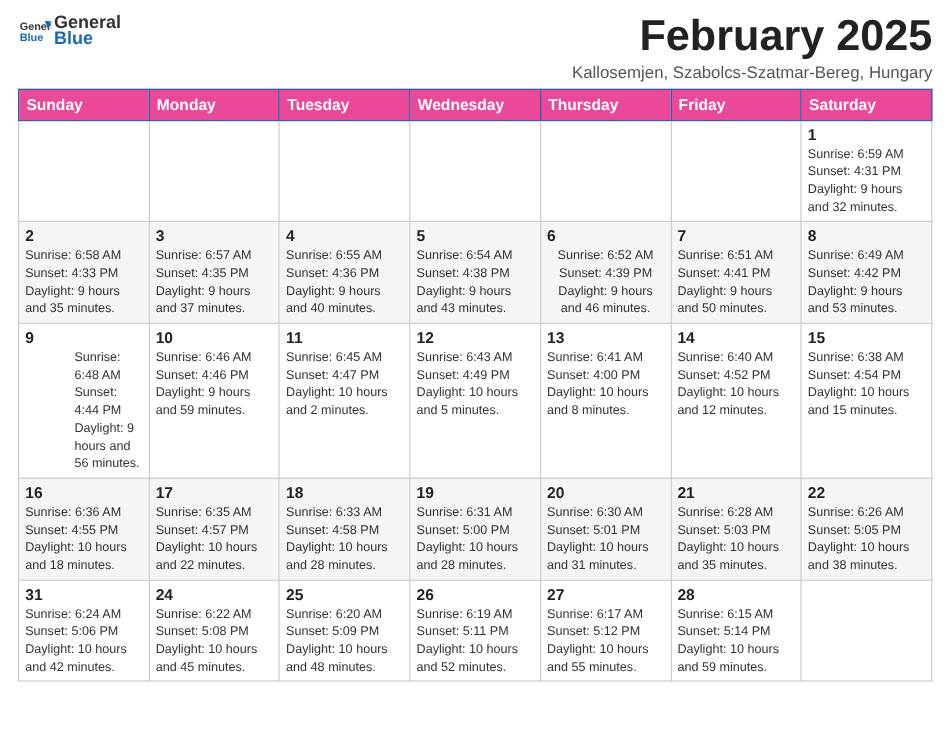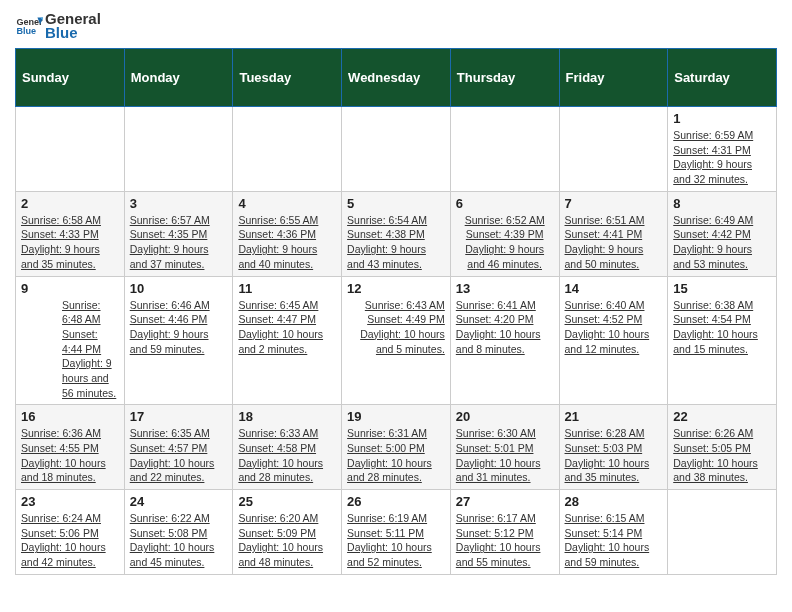--- a/index.html
+++ b/index.html
@@ -5,25 +5,25 @@
     * { box-sizing: border-box; margin: 0; padding: 0; }
     body { font-family: Arial, sans-serif; background: #fff; width: 792px; min-height: 612px; }
     .page { width: 792px; padding: 10px 15px; }
     .header { display: flex; align-items: flex-start; justify-content: space-between; margin-bottom: 6px; }
     .logo { display: flex; align-items: center; }
     .logo-icon { width: 28px; height: 28px; margin-right: 2px; }
     .title-area { text-align: right; }
     .month-title { font-size: 36px; font-weight: bold; color: #222; line-height: 1.1; }
     .location { font-size: 14px; color: #555; margin-top: 2px; }
     .calendar { width: 100%; border-collapse: collapse; border: 1px solid #ccc; }
-    .calendar th { background: #14532d; color: #fff; text-align: left; padding: 21px 6px; font-size: 13px; font-weight: bold; border: 1px solid #1a6aad; }
+    .calendar th { background: #ec4899; color: #fff; text-align: left; padding: 5px 6px; font-size: 13px; font-weight: bold; border: 1px solid #1a6aad; }
     .calendar td { vertical-align: top; padding: 4px 5px; border: 1px solid #ccc; width: calc(100%/7); min-height: 80px; height: 80px; font-size: 11px; color: #333; background: #fff; }
     .calendar tr:nth-child(even) td { background: #f5f5f5; }
     .day-num { font-size: 13px; font-weight: bold; color: #222; display: block; margin-bottom: 2px; }
-    .day-info { font-size: 10.5px; color: #333; line-height: 1.4; text-decoration: underline; }
+    .day-info { font-size: 10.5px; color: #333; line-height: 1.4; }
     .empty { background: #fff !important; }
     .row-even td { background: #f0f0f0; }
     .row-odd td { background: #fff; }
   </style>
 </head>
 <body>
 
 <div class="page">
   <div class="header">
     <div class="logo">
@@ -31,20 +31,24 @@
         <text x="2" y="18" font-size="13" font-weight="bold" fill="#333">General</text>
         <text x="2" y="32" font-size="13" font-weight="bold" fill="#1a6aad">Blue</text>
         <polygon points="32,8 40,8 36,18" fill="#1a6aad"></polygon>
         <polygon points="36,8 40,12 40,8" fill="#5aaadd"></polygon>
       </svg>
       <div style="line-height:1.2;">
         <div style="font-size:15px;font-weight:bold;color:#333;">General</div>
         <div style="font-size:15px;font-weight:bold;color:#1a6aad;margin-top:-4px;">Blue</div>
       </div>
     </div>
+    <div class="title-area">
+      <div class="month-title">February 2025</div>
+      <div class="location">Kallosemjen, Szabolcs-Szatmar-Bereg, Hungary</div>
+    </div>
   </div>
 
   <table class="calendar">
     <thead>
       <tr>
       <th>Sunday</th>
           <th>Monday</th>
           <th>Tuesday</th>
           <th>Wednesday</th>
           <th>Thursday</th>
@@ -125,28 +129,28 @@
 Daylight: 9 hours and 59 minutes.</div>
           </td>
           <td>
             <span class="day-num">11</span>
             <div class="day-info" style="white-space: pre-line;">Sunrise: 6:45 AM
 Sunset: 4:47 PM
 Daylight: 10 hours and 2 minutes.</div>
           </td>
           <td>
             <span class="day-num">12</span>
-            <div class="day-info" style="white-space: pre-line; text-align: right;">Sunrise: 6:43 AM
+            <div class="day-info" style="white-space: pre-line;">Sunrise: 6:43 AM
 Sunset: 4:49 PM
 Daylight: 10 hours and 5 minutes.</div>
           </td>
           <td>
             <span class="day-num">13</span>
             <div class="day-info" style="white-space: pre-line;">Sunrise: 6:41 AM
-Sunset: 4:20 PM
+Sunset: 4:00 PM
 Daylight: 10 hours and 8 minutes.</div>
           </td>
           <td>
             <span class="day-num">14</span>
             <div class="day-info" style="white-space: pre-line;">Sunrise: 6:40 AM
 Sunset: 4:52 PM
 Daylight: 10 hours and 12 minutes.</div>
           </td>
           <td>
             <span class="day-num">15</span>
@@ -194,21 +198,21 @@
           </td>
           <td>
             <span class="day-num">22</span>
             <div class="day-info" style="white-space: pre-line;">Sunrise: 6:26 AM
 Sunset: 5:05 PM
 Daylight: 10 hours and 38 minutes.</div>
           </td>
         </tr>
         <tr class="row-odd">
           <td>
-            <span class="day-num">23</span>
+            <span class="day-num">31</span>
             <div class="day-info" style="white-space: pre-line;">Sunrise: 6:24 AM
 Sunset: 5:06 PM
 Daylight: 10 hours and 42 minutes.</div>
           </td>
           <td>
             <span class="day-num">24</span>
             <div class="day-info" style="white-space: pre-line;">Sunrise: 6:22 AM
 Sunset: 5:08 PM
 Daylight: 10 hours and 45 minutes.</div>
           </td>

